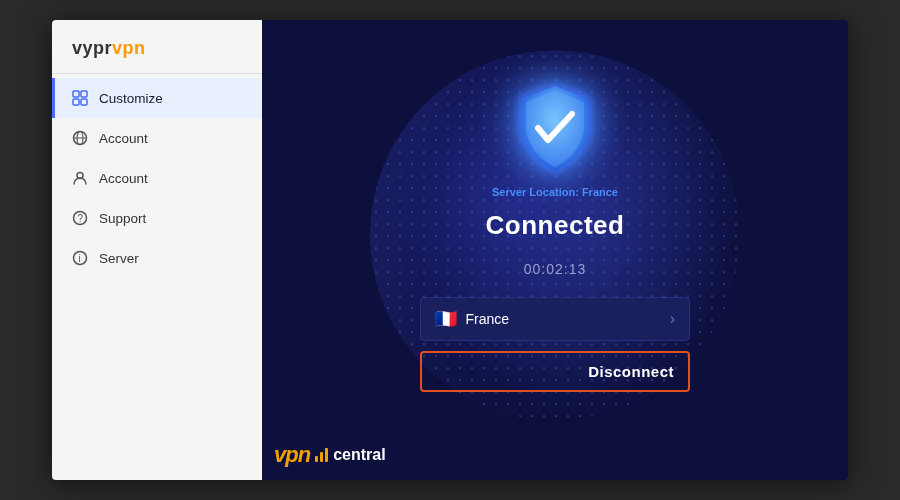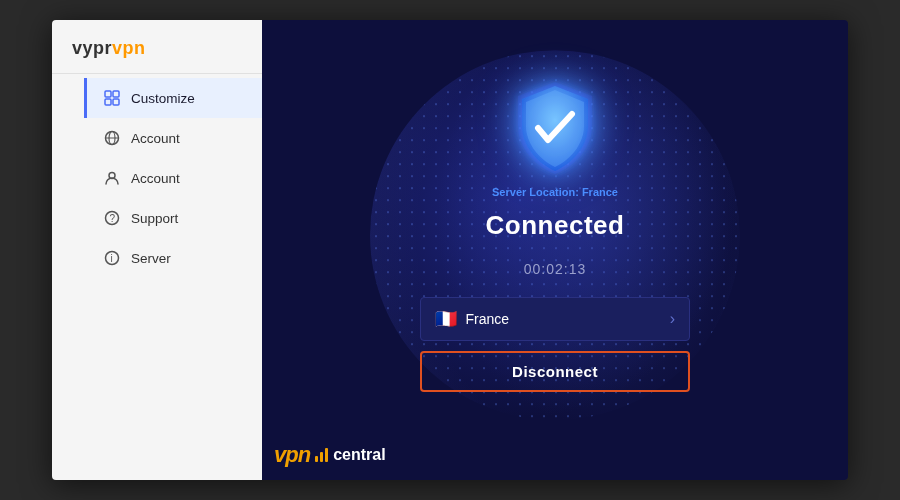--- a/index.html
+++ b/index.html
@@ -41,21 +41,20 @@
       border-bottom: 1px solid #e0e0e0;
     }
 
     .sidebar-logo span.vypr { color: #333; }
     .sidebar-logo span.vpn { color: #f90; }
 
     .sidebar-nav {
       display: flex;
       flex-direction: column;
       padding-top: 4px;
-      margin-left: 32px;
     }
 
     .nav-item {
       display: flex;
       align-items: center;
       gap: 10px;
       padding: 11px 16px;
       cursor: pointer;
       font-size: 13.5px;
       color: #333;
@@ -232,21 +231,21 @@
     .disconnect-btn {
       background: transparent;
       border: 2px solid #e05020;
       border-radius: 4px;
       padding: 10px 14px;
       cursor: pointer;
       color: #ffffff;
       font-size: 15px;
       font-weight: 600;
       letter-spacing: 0.5px;
-      text-align: center;
+      text-align: right;
       transition: background 0.15s;
     }
 
     
     .bottom-branding {
       position: absolute;
       bottom: 12px;
       left: 12px;
       display: flex;
       align-items: center;

